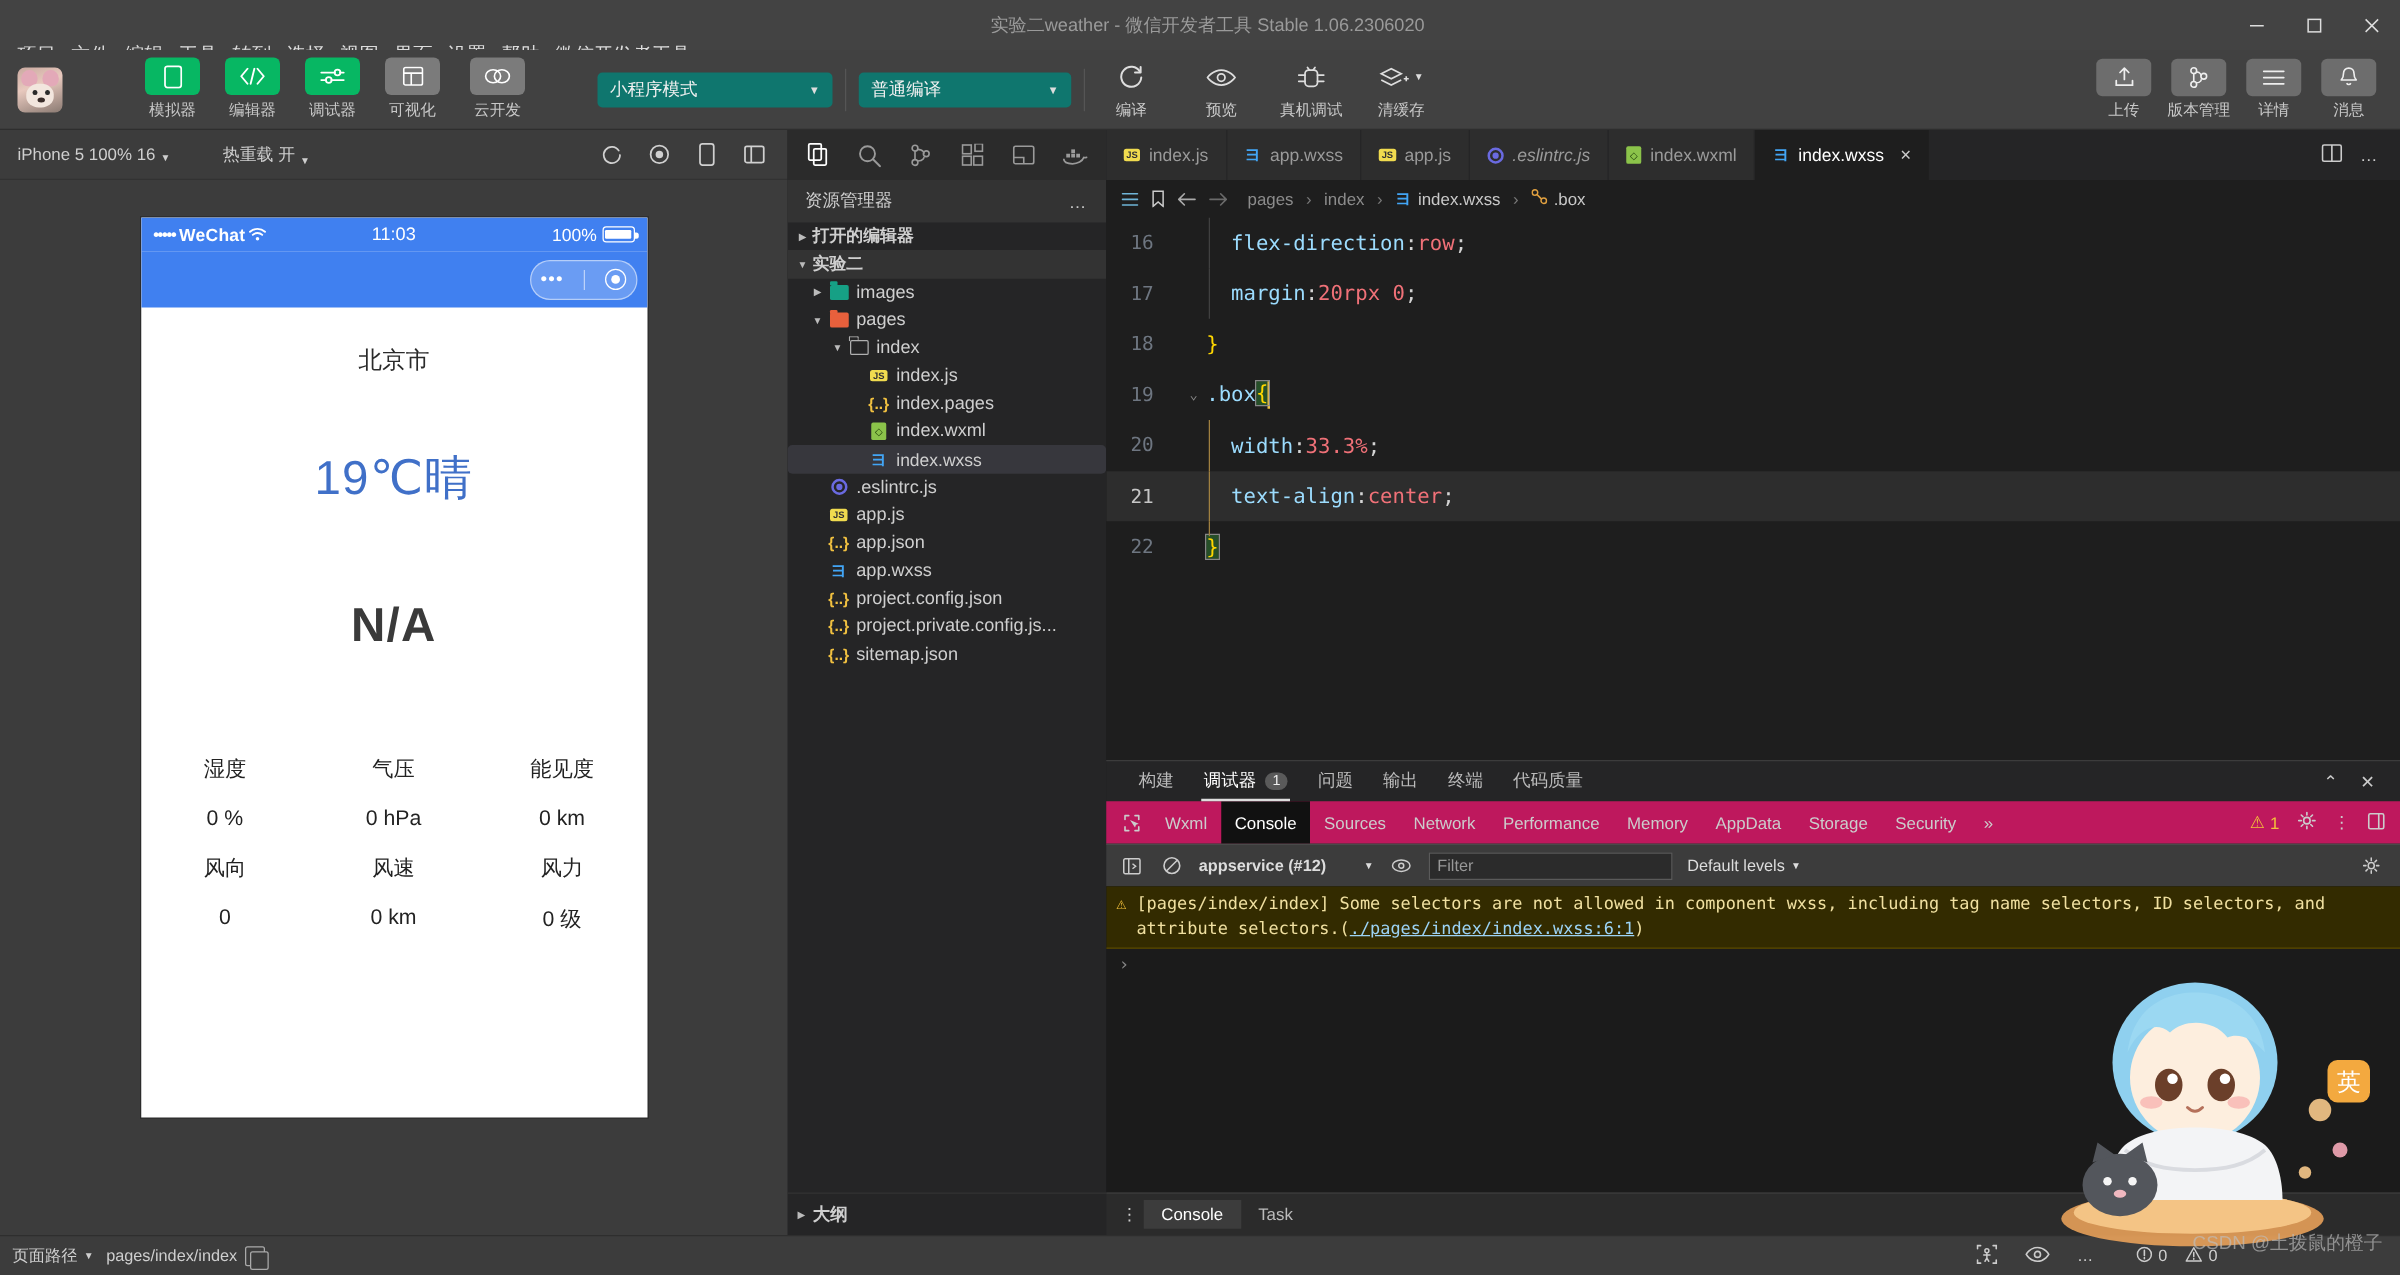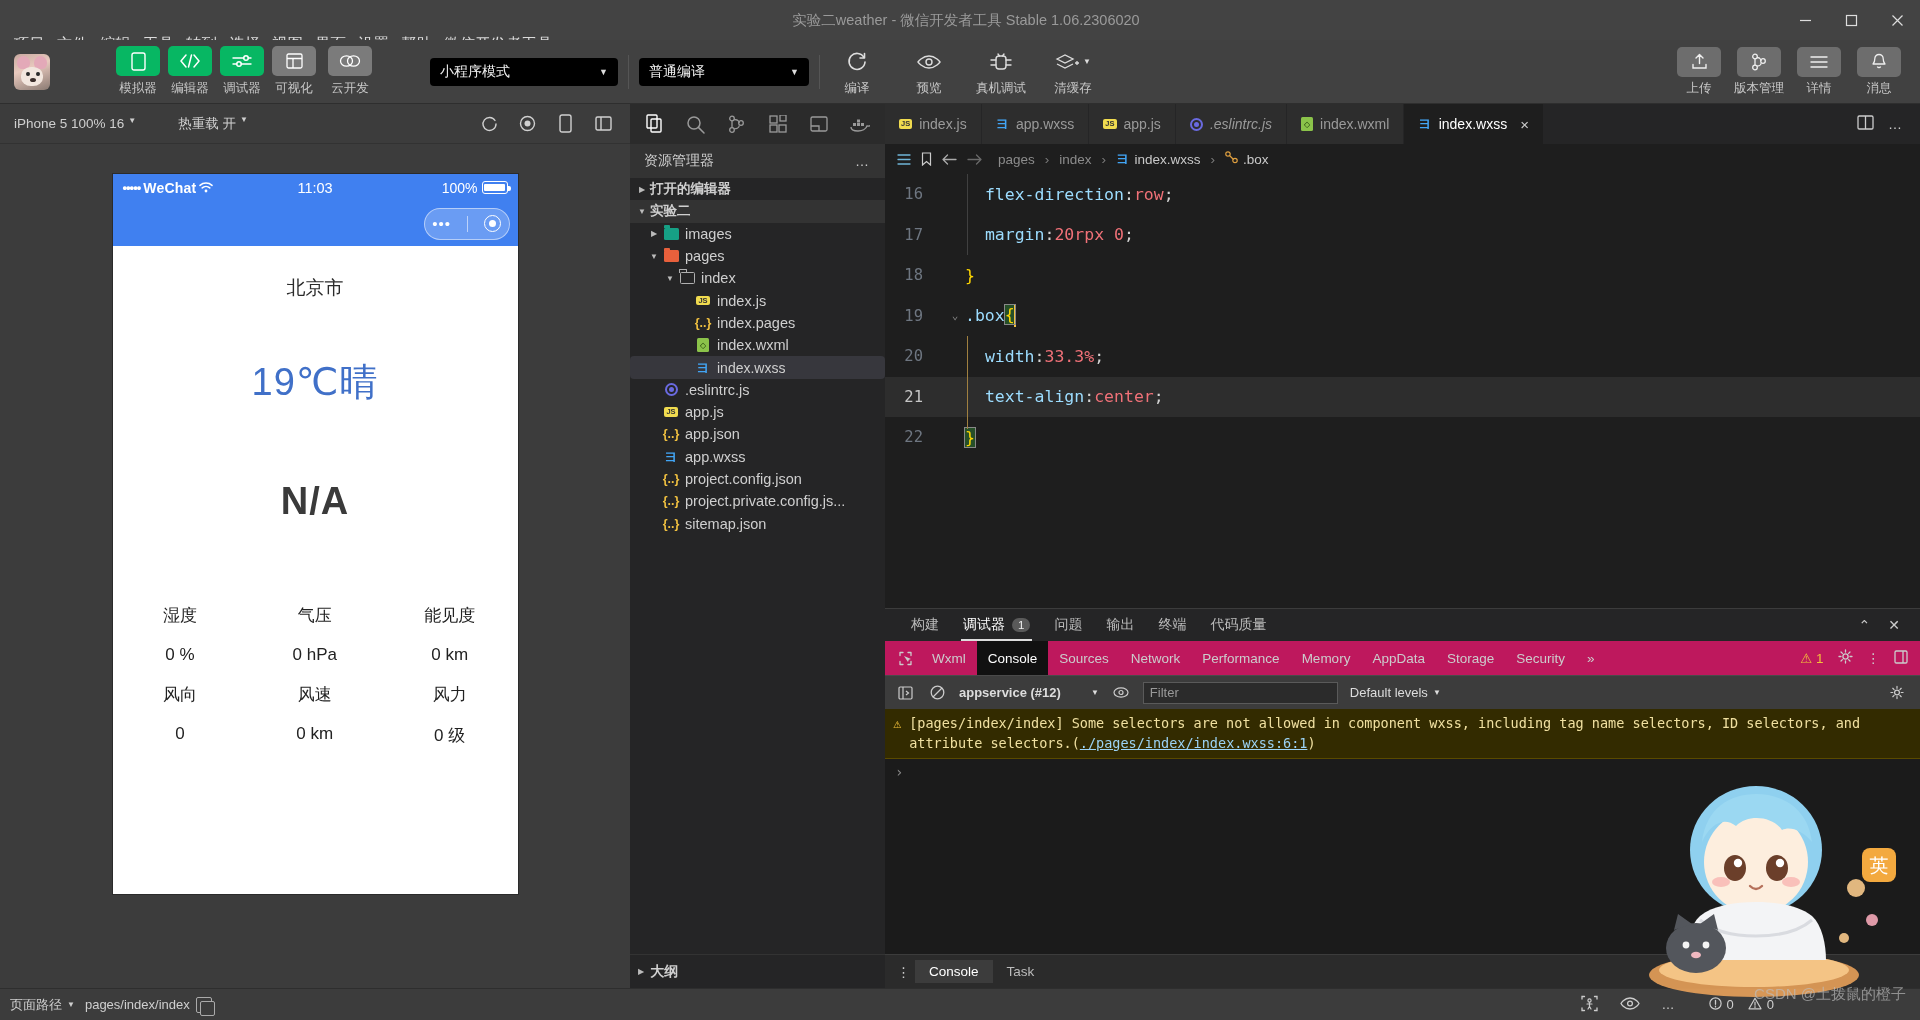--- a/index.html
+++ b/index.html
@@ -39,38 +39,38 @@
     background:linear-gradient(160deg,#c9a9a0 0%,#e8c9be 40%,#8a7a72 100%);
     position:relative;
   }
   .avatar .ear{position:absolute;width:13px;height:13px;background:#e3a9b8;border-radius:50% 50% 40% 40%;top:2px;}
   .avatar .ear.l{left:3px;} .avatar .ear.r{right:3px;}
   .avatar .face{position:absolute;left:7px;top:13px;width:22px;height:19px;background:#f2e6de;border-radius:45%;}
   .avatar .eye{position:absolute;width:3.5px;height:4px;background:#2b2b2b;border-radius:50%;top:18px;}
   .avatar .eye.l{left:12px;} .avatar .eye.r{left:22px;}
   .avatar .nose{position:absolute;left:16px;top:24px;width:6px;height:4px;background:#3a2d2a;border-radius:50%;}
 
-  .tgroup{ display:flex; align-items:center; gap:4px; }
+  .tgroup{ display:flex; align-items:center; gap:16px; }
   .tbtn{
     width:48px; display:flex; flex-direction:column; align-items:center;
     cursor:pointer; user-select:none;
   }
   .tbtn .sq{
     width:44px; height:30px; border-radius:5px; display:flex; align-items:center;
     justify-content:center; color:#fff;
   }
   .tbtn .sq.green{ background:#07b763; }
   .tbtn .sq.grey{ background:#7b7b7b; }
   .tbtn .lbl{ font-size:12.5px; color:#c8c8c8; margin-top:4px; white-space:nowrap; }
   .tbtn.wide{ width:56px; }
 
   .sep{ width:1px; height:34px; background:#555; margin:0 10px; }
 
   .sel{
-    height:28px; min-width:152px; background:#000000; border-radius:4px;
+    height:28px; min-width:152px; background:#0f766e; border-radius:4px;
     display:flex; align-items:center; padding:0 10px; color:#f0f0f0; font-size:14px;
     cursor:pointer; position:relative;
   }
   .sel .cap{ flex:1; }
   .sel .car{ font-size:9px; color:#ddd; margin-left:8px; }
 
   .ibtn{
     display:flex; flex-direction:column; align-items:center; cursor:pointer;
     min-width:54px;
   }
@@ -84,21 +84,21 @@
 
   
   .bodyrow{ flex:1; display:flex; min-height:0; }
 
   
   .simcol{ width:630px; flex:0 0 630px; background:#3c3c3c; display:flex; flex-direction:column; min-height:0;}
   .simbar{
     height:40px; flex:0 0 40px; display:flex; align-items:center; padding-left:10px;
     gap:6px; color:#cfcfcf; font-size:13.5px; border-bottom:1px solid #323232;
   }
-  .simbar .pill{ display:flex; align-items:flex-start; gap:4px; cursor:pointer; padding:2px 4px; }
+  .simbar .pill{ display:flex; align-items:flex-end; gap:4px; cursor:pointer; padding:2px 4px; }
   .simbar .car{ font-size:8px; }
   .simbar .icons{ margin-left:auto; display:flex; align-items:center; gap:16px; padding-right:16px;}
   .simbar .icons span{ width:22px; height:22px; display:flex; align-items:center; justify-content:center; color:#d0d0d0; cursor:pointer;}
   .simwrap{ flex:1; display:flex; justify-content:center; padding-top:30px; min-height:0; }
   .phone{
     width:405px; height:720px; background:#fff; box-shadow:0 0 0 1px #2b2b2b;
     display:flex; flex-direction:column; overflow:hidden;
   }
   .ph-status{
     height:27px; background:#4080f0; color:#fff; display:flex; align-items:center;

